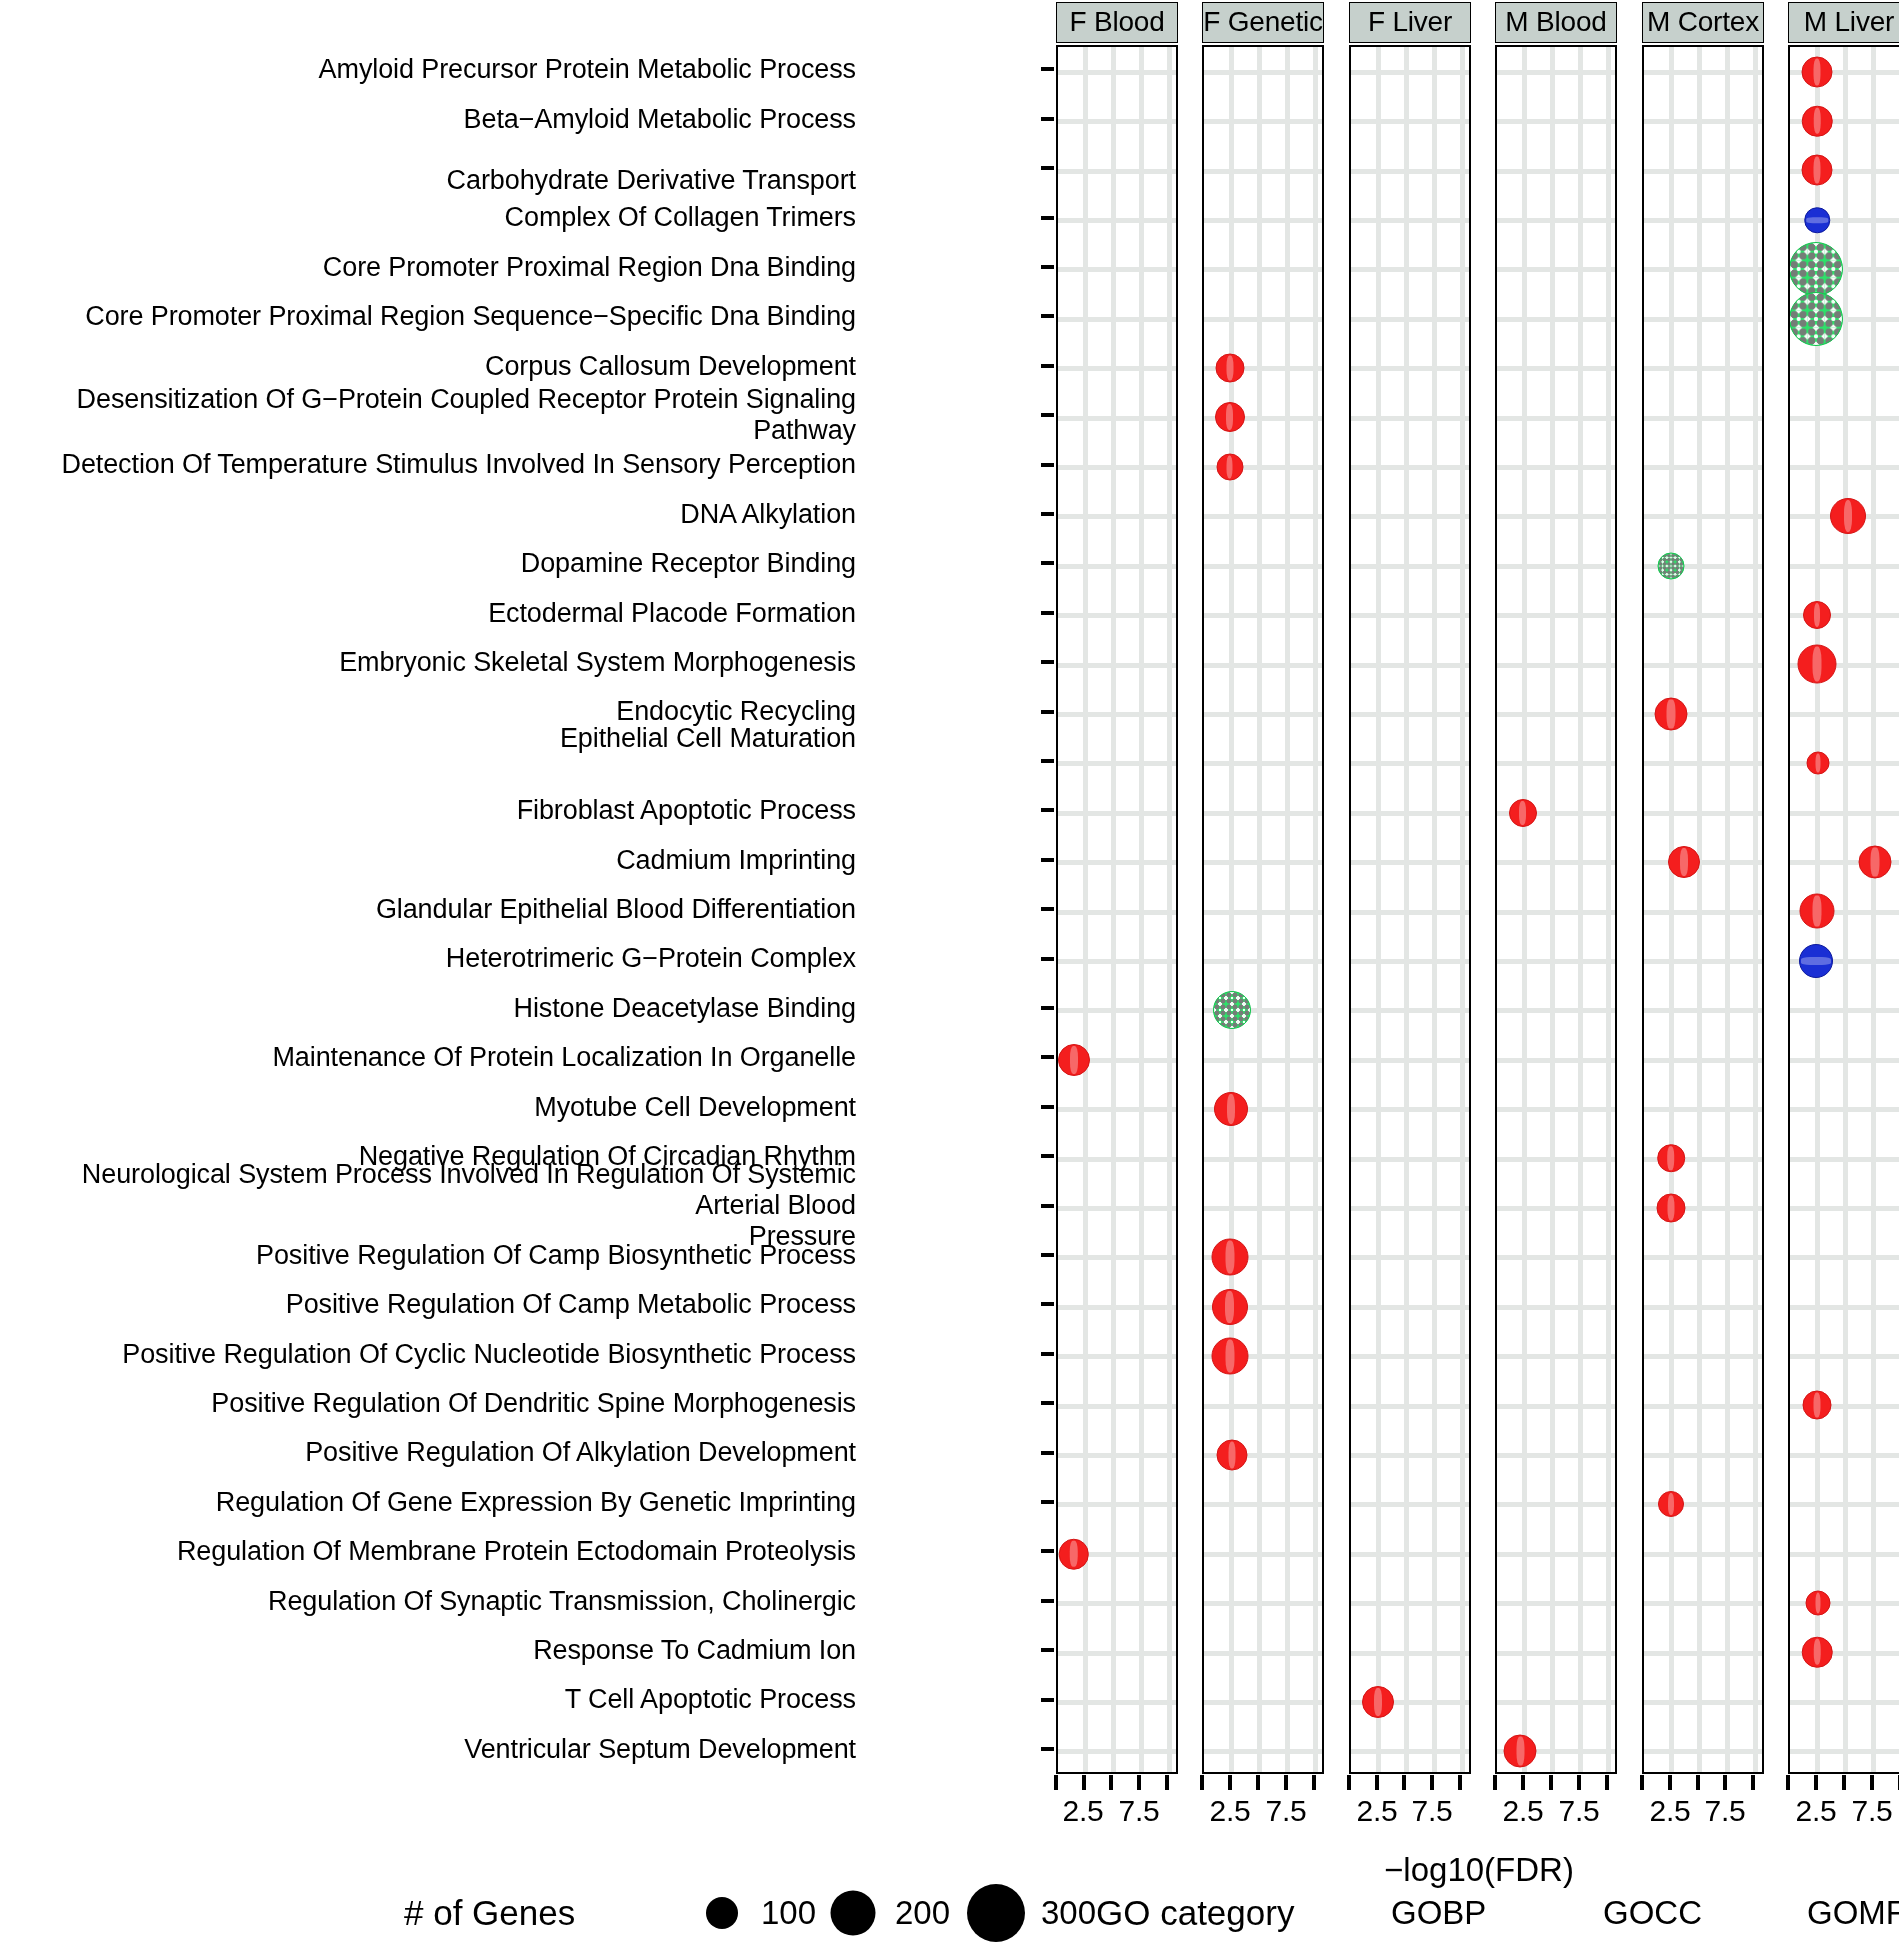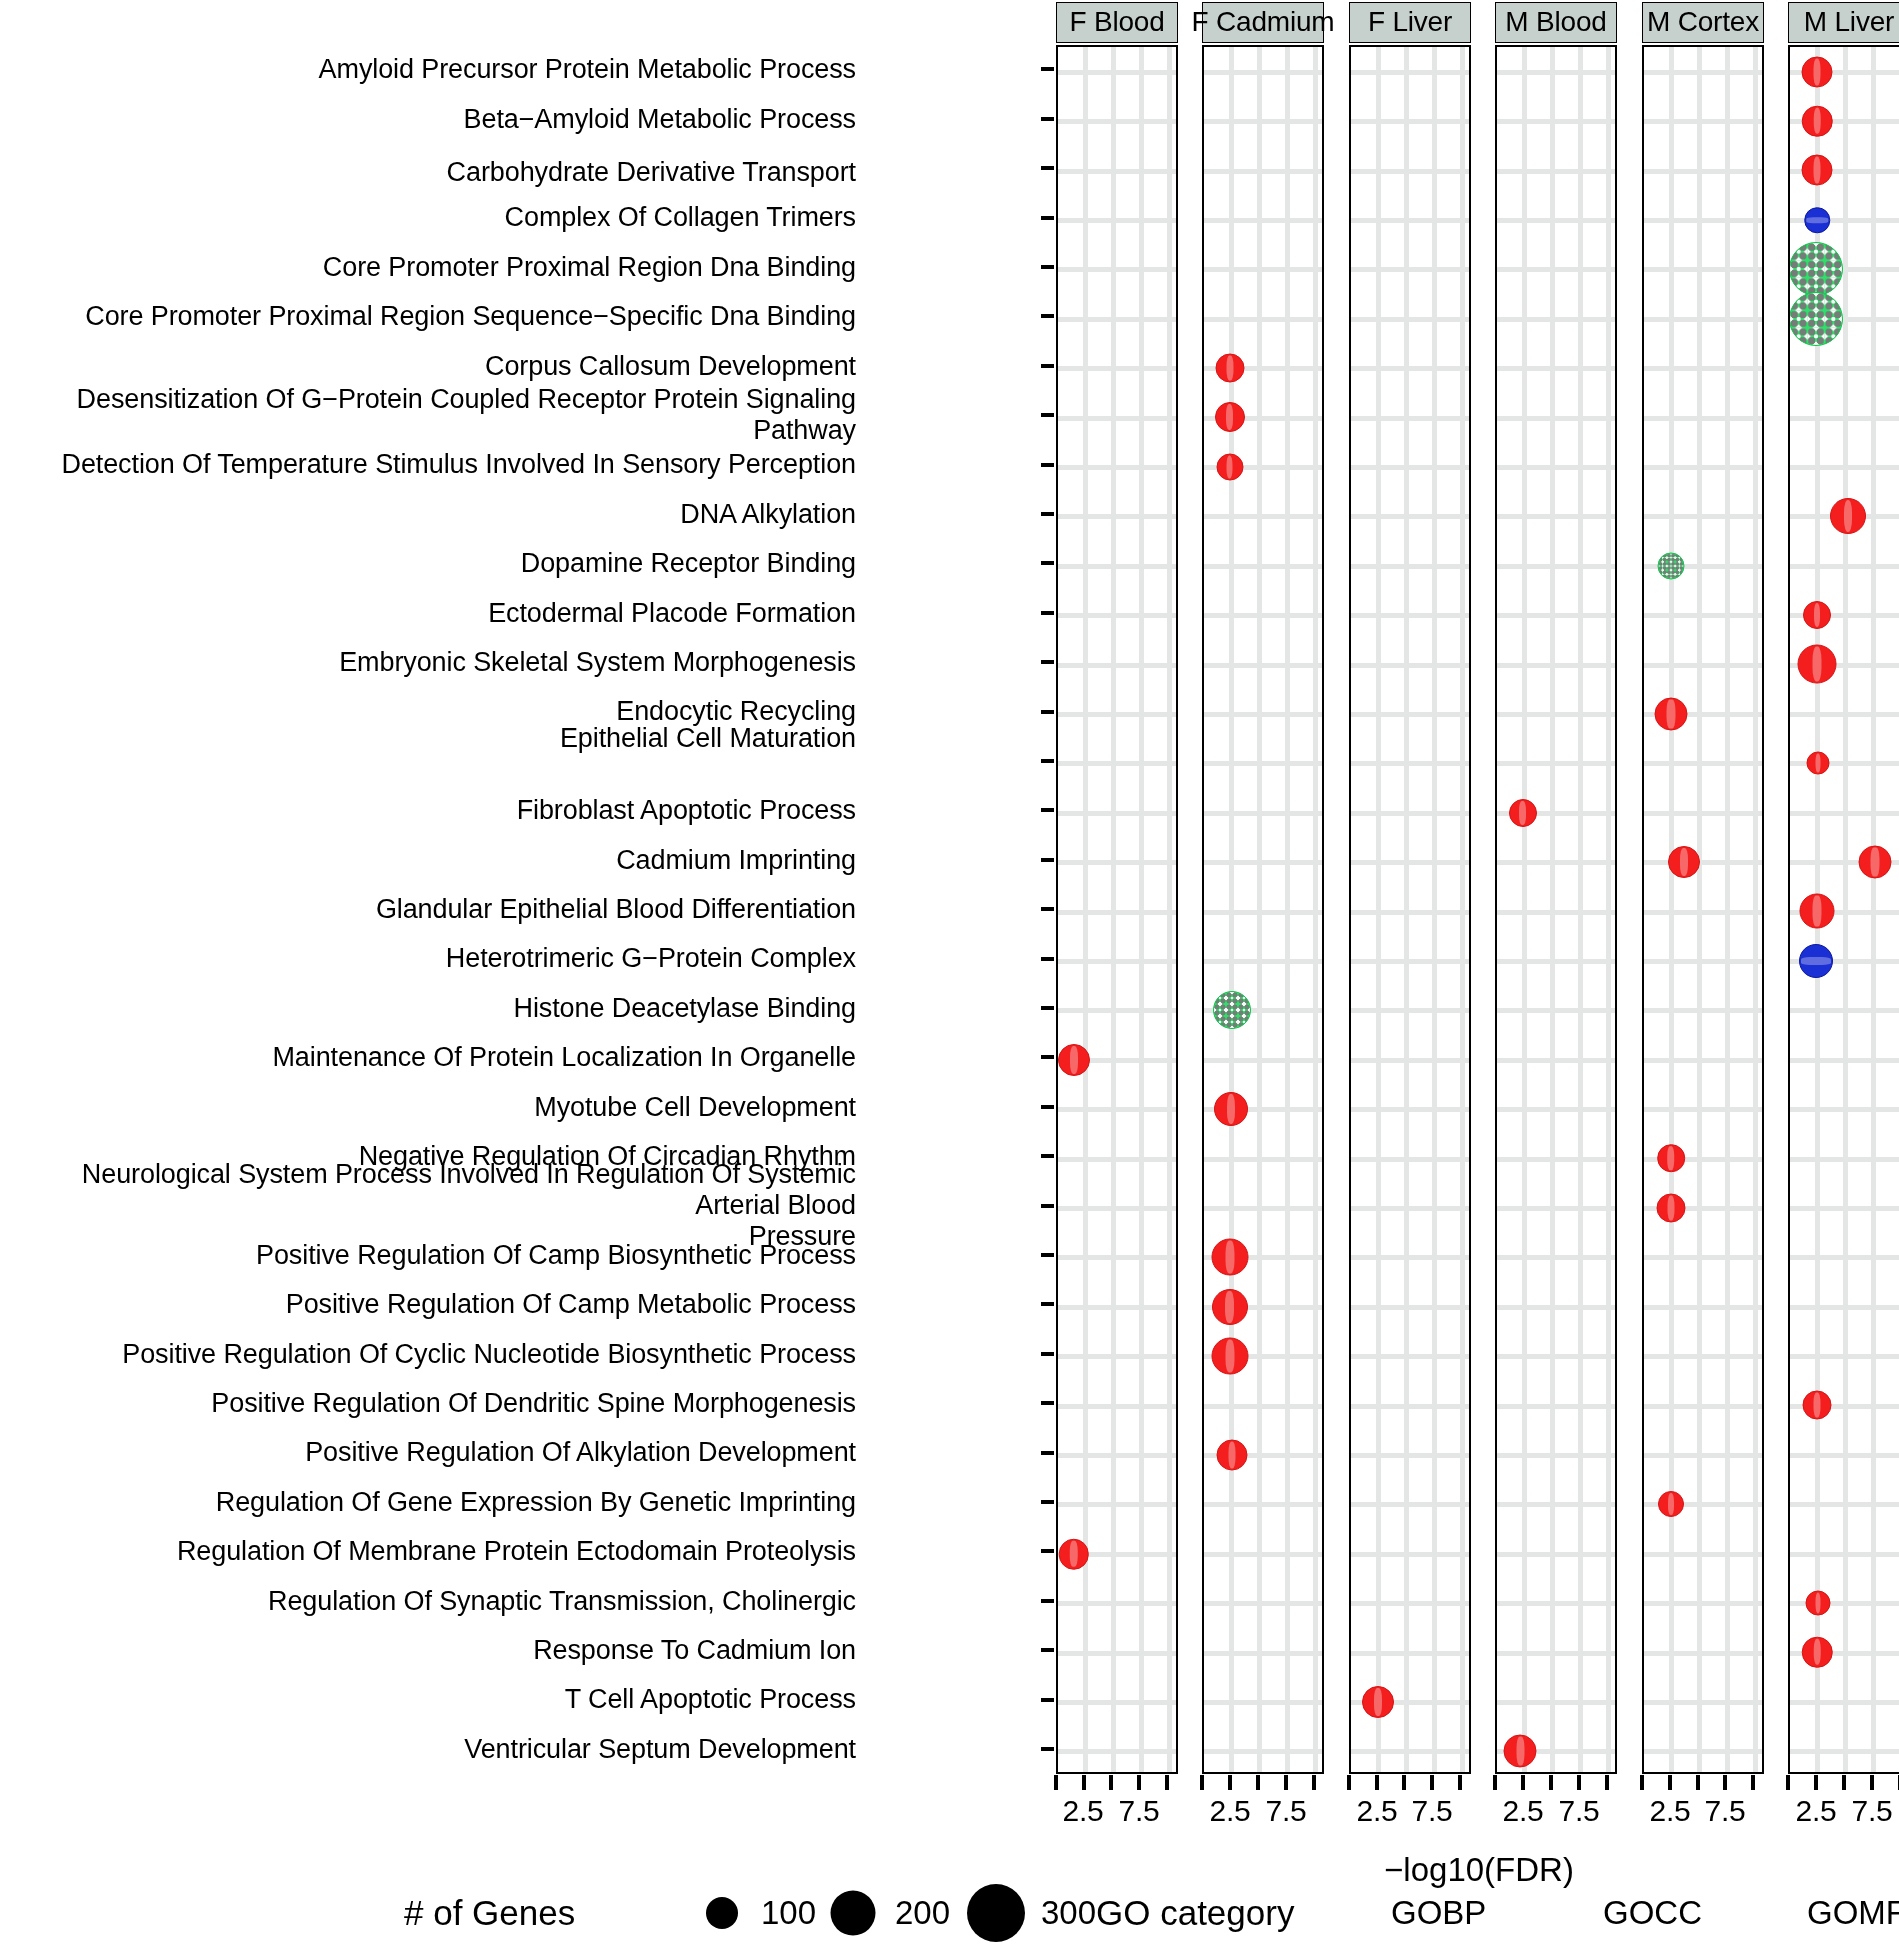--- a/index.html
+++ b/index.html
@@ -117,21 +117,21 @@
     box-sizing:border-box;
   }
 </style>
 </head>
 <body>
 
 <div id="stage">
 
   <div id="strips">
       <div class="strip" style="left: 1056px; top: 1.9px; width: 122px; height: 41px;">F Blood</div>
-      <div class="strip" style="left: 1202px; top: 1.9px; width: 122px; height: 41px;">F Cadmium</div>
+      <div class="strip" style="left: 1202px; top: 1.9px; width: 122px; height: 41px;">F Genetic</div>
       <div class="strip" style="left: 1349px; top: 1.9px; width: 122px; height: 41px;">F Liver</div>
       <div class="strip" style="left: 1495px; top: 1.9px; width: 122px; height: 41px;">M Blood</div>
       <div class="strip" style="left: 1642px; top: 1.9px; width: 122px; height: 41px;">M Cortex</div>
       <div class="strip" style="left: 1788px; top: 1.9px; width: 122px; height: 41px;">M Liver</div>
     </div>
   <div id="panels">
       <div class="panel" style="left: 1056px; top: 45px; width: 122px; height: 1729px;">
         <div class="gridv" style="left: 25px;"></div>
         <div class="gridv" style="left: 53px;"></div>
         <div class="gridv" style="left: 81px;"></div>
@@ -411,21 +411,21 @@
         <div class="bub gobp" title="Positive Regulation Of Dendritic Spine Morphogenesis | M Liver | GOBP | 48" style="width: 29px; height: 29px; left: 27px; top: 1358px;"></div>
         <div class="bub gobp" title="Regulation Of Synaptic Transmission, Cholinergic | M Liver | GOBP | 25" style="width: 25px; height: 25px; left: 28px; top: 1556px;"></div>
         <div class="bub gobp" title="Response To Cadmium Ion | M Liver | GOBP | 55" style="width: 30.5px; height: 30.5px; left: 27px; top: 1605px;"></div>
       </div>
     </div>
   <div id="ylabels">
       <div class="ylab" style="top: 69px;">Amyloid Precursor Protein Metabolic Process</div>
       <div class="ytick" style="left: 1041px; top: 67px;"></div>
       <div class="ylab" style="top: 119px;">Beta−Amyloid Metabolic Process</div>
       <div class="ytick" style="left: 1041px; top: 117px;"></div>
-      <div class="ylab" style="top: 172px;">Carbohydrate Derivative Transport</div>
+      <div class="ylab" style="top: 180px;">Carbohydrate Derivative Transport</div>
       <div class="ytick" style="left: 1041px; top: 166px;"></div>
       <div class="ylab" style="top: 217px;">Complex Of Collagen Trimers</div>
       <div class="ytick" style="left: 1041px; top: 216px;"></div>
       <div class="ylab" style="top: 267px;">Core Promoter Proximal Region Dna Binding</div>
       <div class="ytick" style="left: 1041px; top: 265px;"></div>
       <div class="ylab" style="top: 316px;">Core Promoter Proximal Region Sequence−Specific Dna Binding</div>
       <div class="ytick" style="left: 1041px; top: 314px;"></div>
       <div class="ylab" style="top: 366px;">Corpus Callosum Development</div>
       <div class="ytick" style="left: 1041px; top: 364px;"></div>
       <div class="ylab" style="top: 415px;">Desensitization Of G−Protein Coupled Receptor Protein Signaling Pathway</div>

